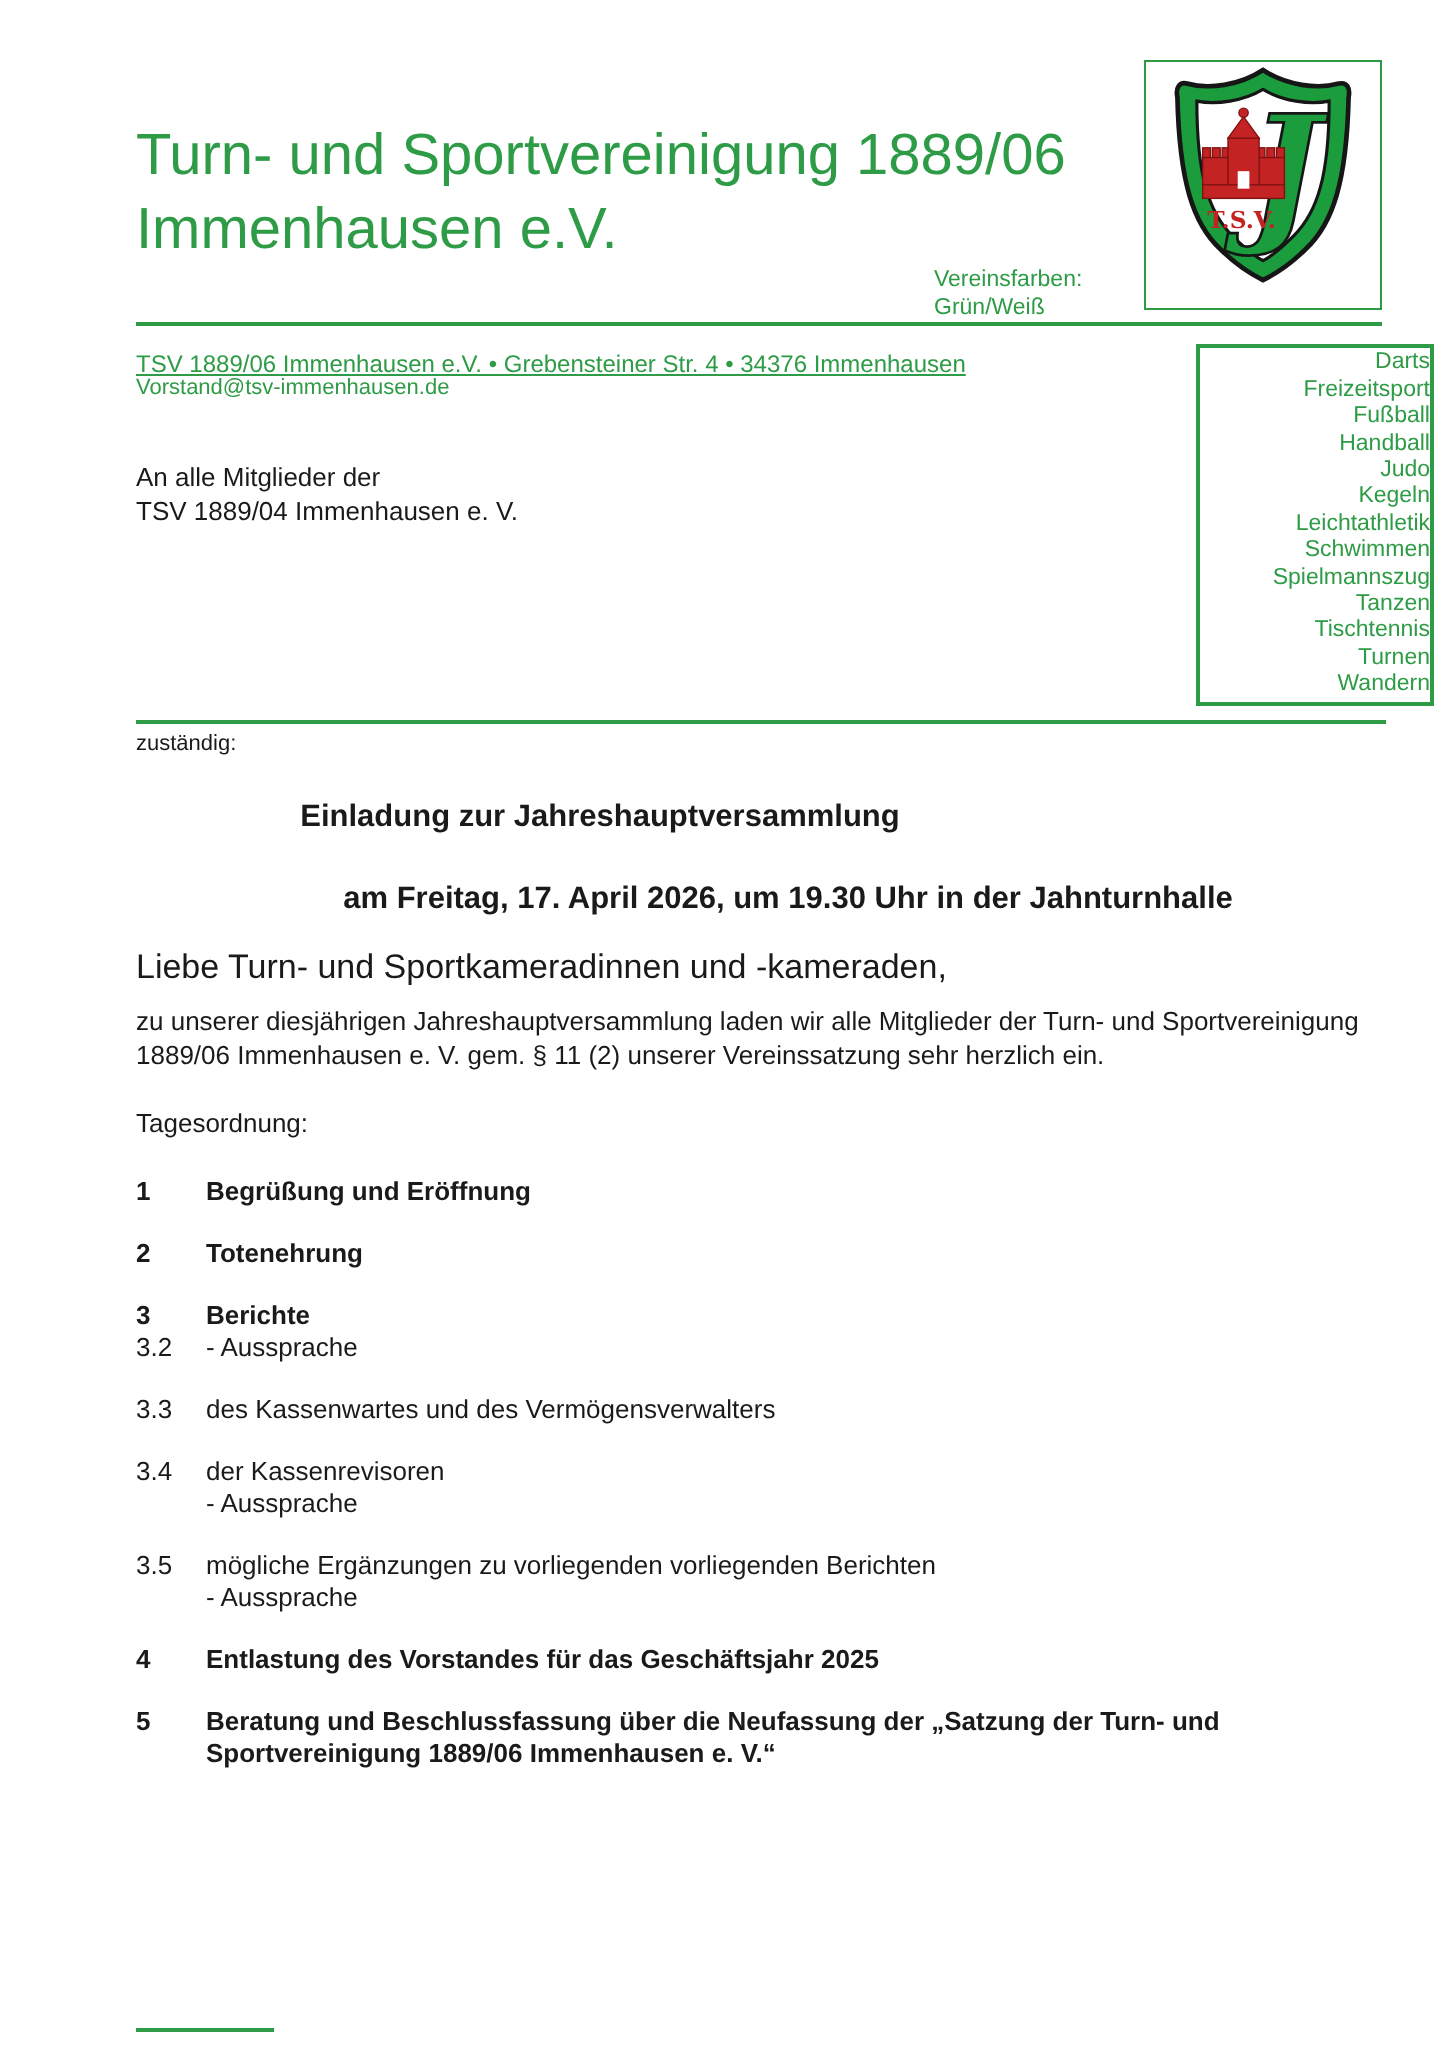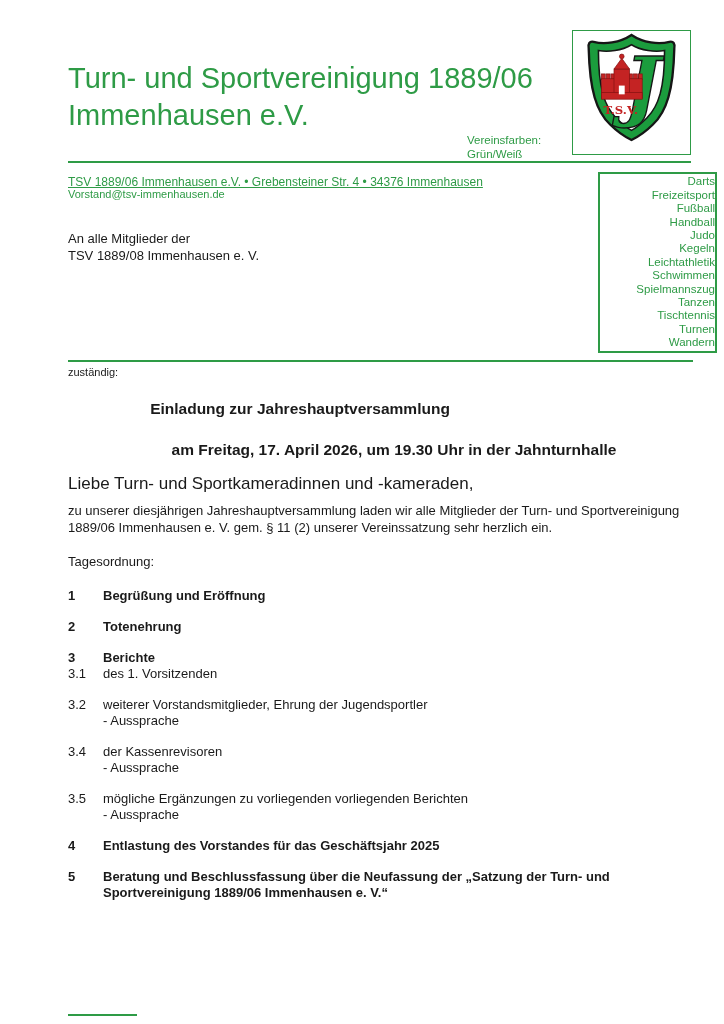--- a/index.html
+++ b/index.html
@@ -108,21 +108,21 @@
 
       <div class="sport">Tischtennis</div>
 
       <div class="sport">Turnen</div>
 
       <div class="sport">Wandern</div>
     </div>
 
   <div class="abs recipient">
     <div>An alle Mitglieder der</div>
-    <div>TSV 1889/08 Immenhausen e. V.</div>
+    <div>TSV 1889/04 Immenhausen e. V.</div>
   </div>
 
   <div class="abs rule2"></div>
 
   <div class="abs responsible">zuständig:</div>
 
   <div class="abs h1">Einladung zur Jahreshauptversammlung</div>
   <div class="abs h2">am Freitag, 17. April 2026, um 19.30 Uhr in der Jahnturnhalle</div>
 
   <div class="abs salutation">Liebe Turn- und Sportkameradinnen und -kameraden,</div>
@@ -148,36 +148,35 @@
       </div>
 
       <div class="agenda-item bold tight">
         <span class="agenda-num">3</span>
         <span class="agenda-body">
           <span class="agenda-text">Berichte</span>
           
         </span>
       </div>
 
-      <div class="agenda-item">
-        <span class="agenda-num">3.1</span>
-        <span class="agenda-body">
-          <span class="agenda-text">des 1. Vorsitzenden</span>
-          
-        </span>
-      </div>
 
       <div class="agenda-item">
         <span class="agenda-num">3.2</span>
         <span class="agenda-body">
-          <span class="agenda-text">weiterer Vorstandsmitglieder, Ehrung der Jugendsportler</span>
           <span class="agenda-sub">- Aussprache</span>
         </span>
       </div>
 
+      <div class="agenda-item">
+        <span class="agenda-num">3.3</span>
+        <span class="agenda-body">
+          <span class="agenda-text">des Kassenwartes und des Vermögensverwalters</span>
+          
+        </span>
+      </div>
 
       <div class="agenda-item">
         <span class="agenda-num">3.4</span>
         <span class="agenda-body">
           <span class="agenda-text">der Kassenrevisoren</span>
           <span class="agenda-sub">- Aussprache</span>
         </span>
       </div>
 
       <div class="agenda-item">

